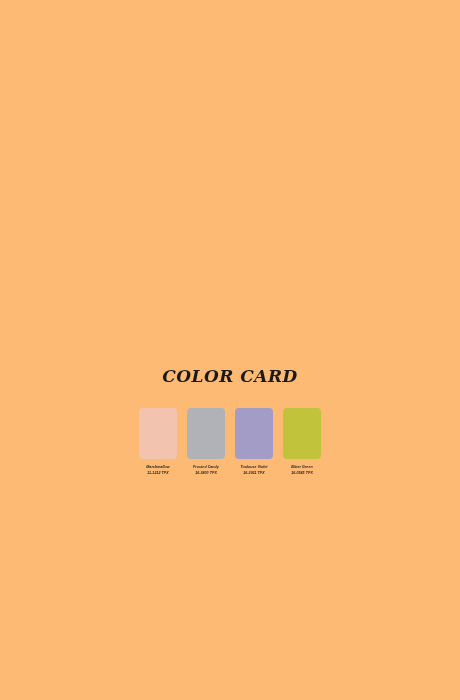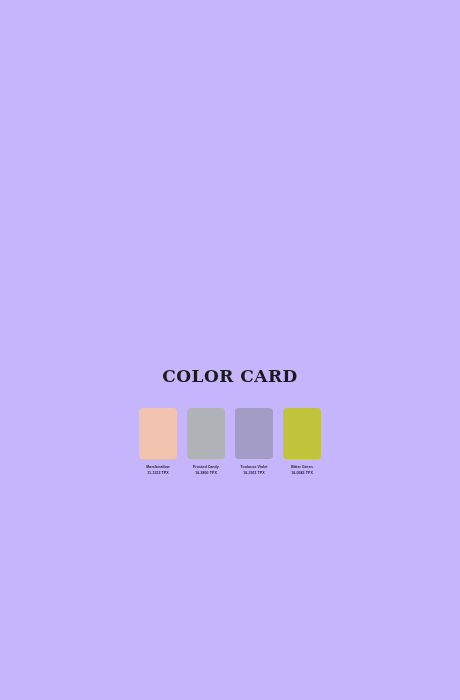--- a/index.html
+++ b/index.html
@@ -14,21 +14,22 @@
     background: #ffffff;
     font-family: "Liberation Sans", sans-serif;
     overflow: hidden;
     position: relative;
   }
 
   
   .page {
     position: absolute;
     inset: 0;
-    background: #c4b5fd;
+    background: #fdba74;
+    font-style: italic;
   }
 
   
   .color-card {
     position: absolute;
     left: 0;
     right: 0;
     top: 368px;
     display: flex;
     flex-direction: column;

